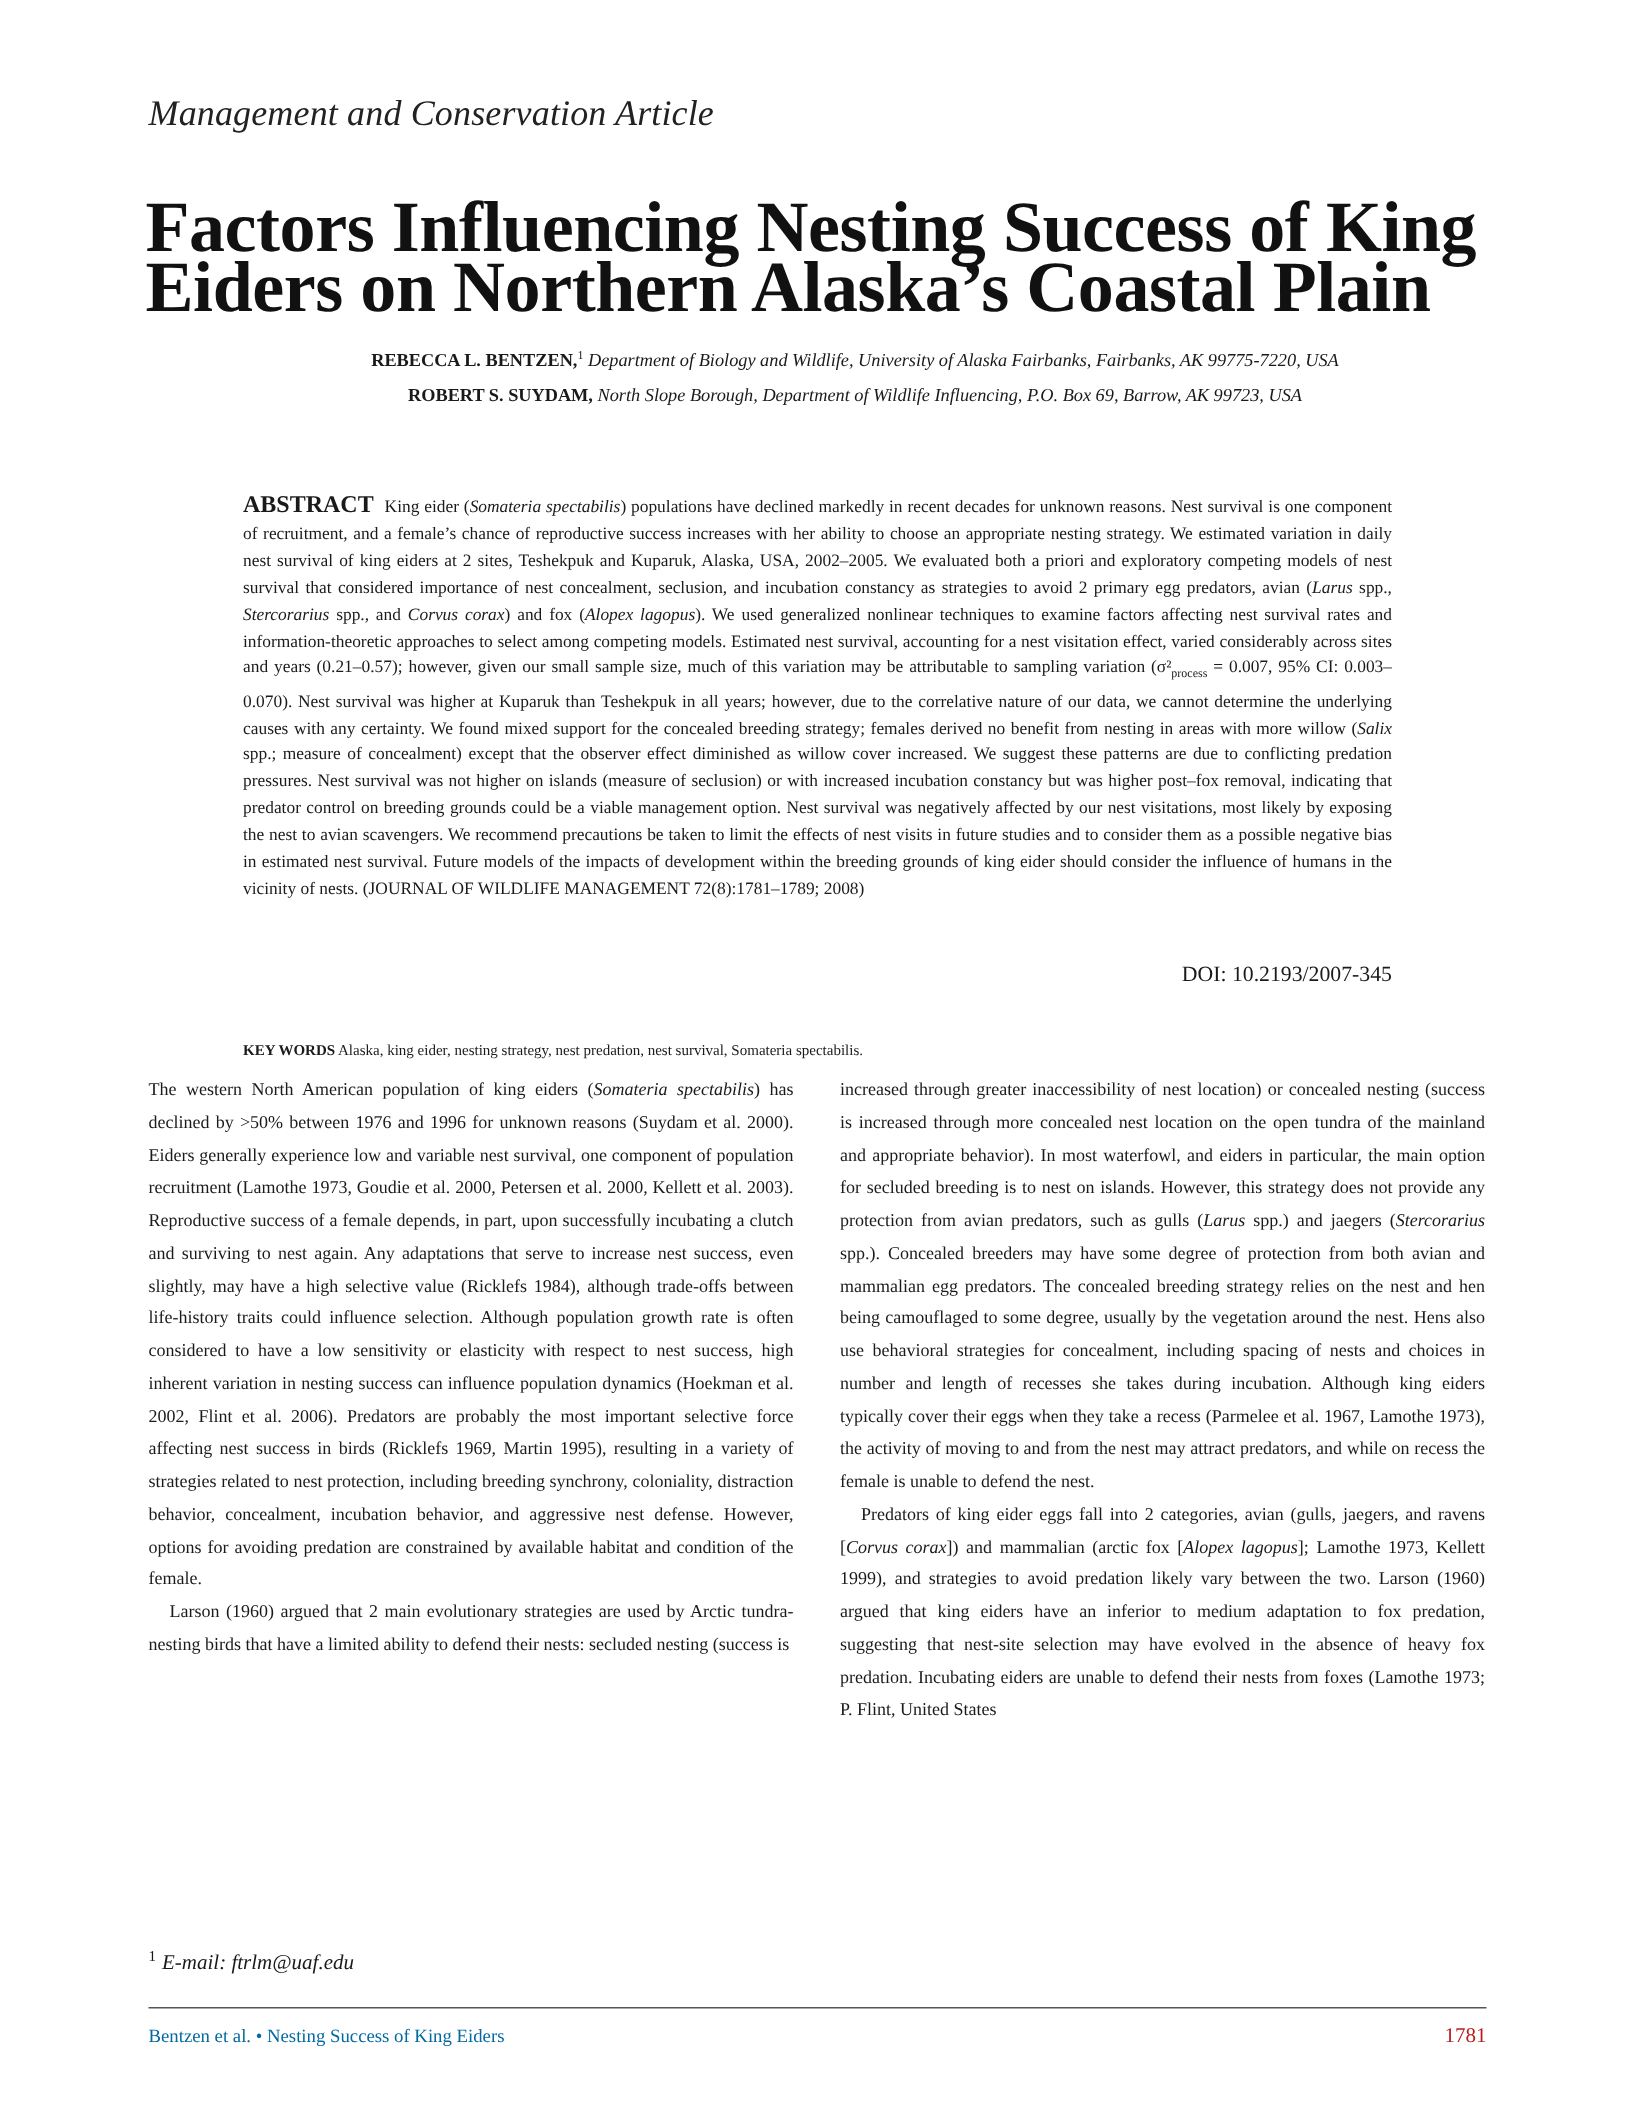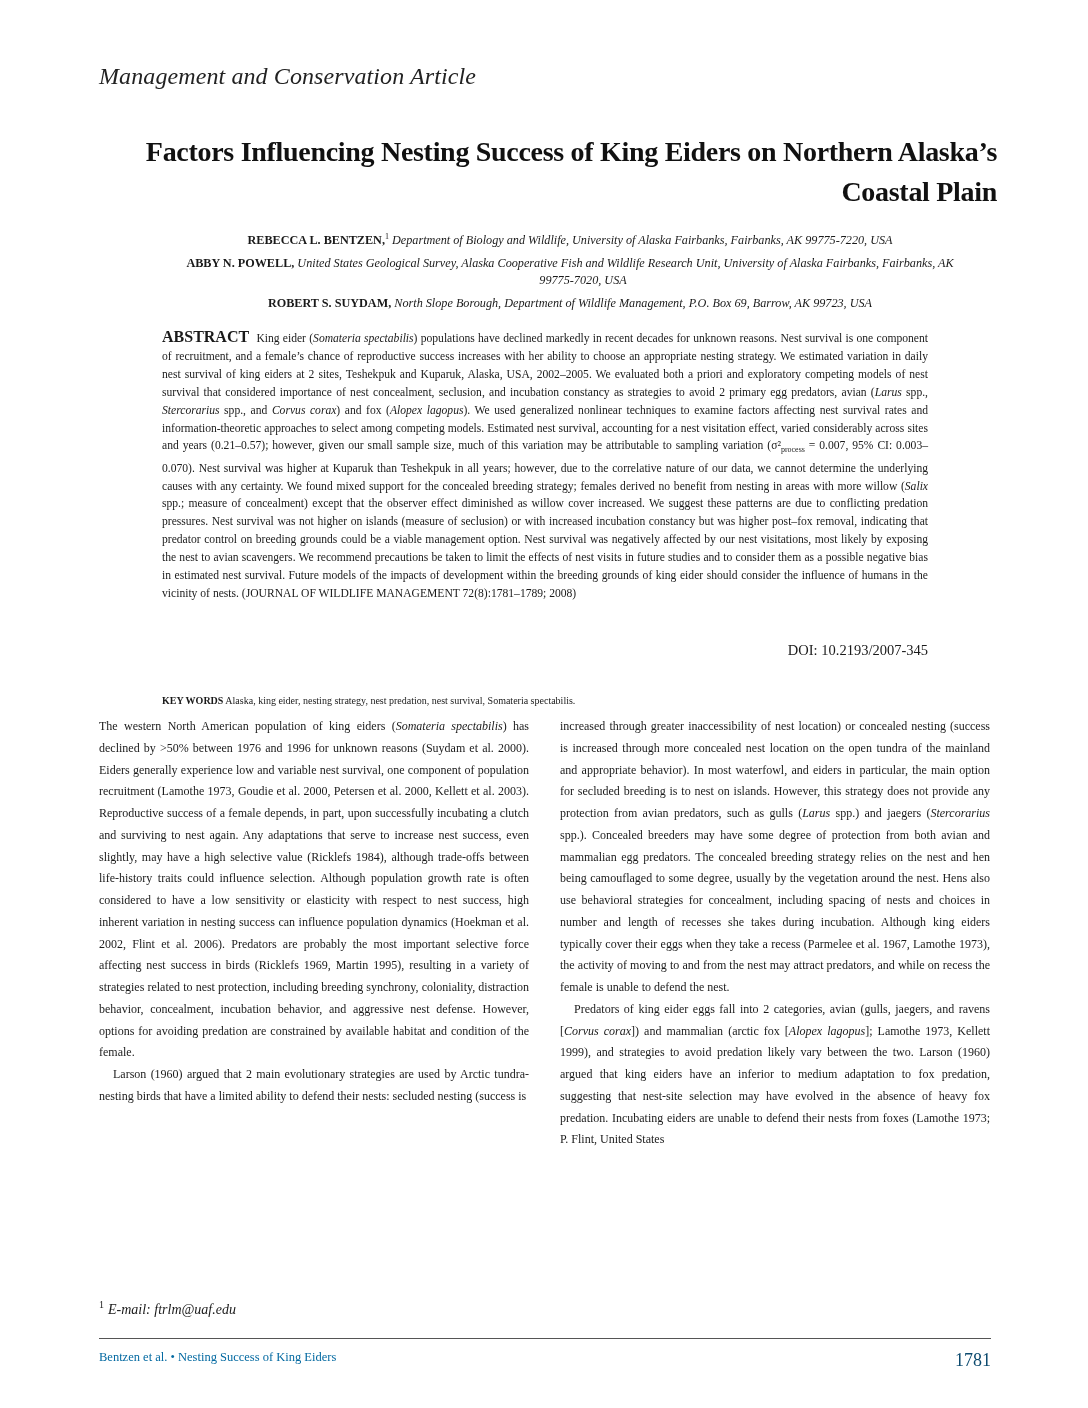--- a/index.html
+++ b/index.html
@@ -1,60 +1,55 @@
 <!DOCTYPE html>
 <html><head>
 <meta charset="utf-8">
 <style>
   html, body { margin: 0; padding: 0; background: #ffffff; }
   body { width: 1088px; height: 1408px; position: relative; overflow: hidden;
          font-family: "Liberation Serif", "DejaVu Serif", serif; color: #1a1a1a; }
   .abs { position: absolute; }
   .section-label { left: 99px; top: 63px; font-size: 24px; font-style: italic; letter-spacing: 0.1px; color: #222; }
-  .title { left: 97px; top: 132px; width: 900px; font-size: 28px; font-weight: bold; line-height: 40px; color: #111; letter-spacing: -0.3px; text-align: right; }
+  .title { left: 97px; top: 132px; width: 900px; font-size: 48px; font-weight: bold; line-height: 40px; color: #111; letter-spacing: -0.3px; }
   .authors { left: 140px; top: 228px; width: 860px; font-size: 12.2px; line-height: 17px; }
   .author { margin-bottom: 6px; padding-left: 0; text-indent: 0; text-align: center; }
   .author .aff { font-style: italic; }
   .author .name { font-weight: bold; }
   .author .cont { display:block; padding-left: 26px; font-style: italic; }
   .abstract { left: 162px; top: 328px; width: 766px; font-size: 11.6px; line-height: 17.9px; text-align: justify; }
   .abstract .head { font-weight: bold; font-size: 16px; margin-right: 4px; }
   .doi { right: 160px; top: 642px; font-size: 14.5px; }
   .keywords { left: 162px; top: 695px; font-size: 10px; }
   .keywords .head { font-weight: bold; }
   .col { top: 716px; width: 430px; font-size: 12px; line-height: 21.75px; text-align: justify; }
   .col-left { left: 99px; }
   .col-right { left: 560px; }
   .col p { margin: 0; }
   .col p.indent { text-indent: 14px; }
   .footnote { left: 99px; top: 1299px; font-size: 14px; font-style: italic; text-align: right; }
   .footnote sup { font-style: normal; font-size: 10px; margin-right: 4px; }
   .rule { left: 99px; top: 1338px; width: 892px; height: 1px; background: #555; }
   .running-head { left: 99px; top: 1350px; font-size: 12.5px; color: #0369a1; }
-  .page-num { right: 97px; top: 1350px; font-size: 18px; color: #0c4a6e; }
+  .page-num { right: 97px; top: 1350px; font-size: 14px; color: #b91c1c; }
 </style>
 </head>
 <body>
 
 <div class="abs section-label">Management and Conservation Article</div>
 <h1 class="abs title" style="margin:0;">Factors Influencing Nesting Success of King Eiders on Northern Alaska’s Coastal Plain</h1>
 
 <div class="abs authors">
   <div class="author">
     <span class="name">REBECCA L. BENTZEN,</span><sup style="font-size:8px;">1</sup>
     <span class="aff">Department of Biology and Wildlife, University of Alaska Fairbanks, Fairbanks, AK 99775-7220, USA</span>
   </div>
   <div class="author">
-    <span class="name">ABBY N. POWELL,</span>
-    <span class="aff">United States Geological Survey, Alaska Cooperative Fish and Wildlife Research Unit, University of Alaska Fairbanks, Fairbanks, AK</span>
-    <span class="cont">99775-7020, USA</span>
-  </div>
-  <div class="author">
     <span class="name">ROBERT S. SUYDAM,</span>
-    <span class="aff">North Slope Borough, Department of Wildlife Management, P.O. Box 69, Barrow, AK 99723, USA</span>
+    <span class="aff">North Slope Borough, Department of Wildlife Influencing, P.O. Box 69, Barrow, AK 99723, USA</span>
   </div>
 </div>
 
 <div class="abs abstract">
   <span class="head">ABSTRACT</span>
   <span><span>King eider (</span><i>Somateria spectabilis</i><span>) populations have declined markedly in recent decades for unknown reasons. Nest survival is one component of recruitment, and a female’s chance of reproductive success increases with her ability to choose an appropriate nesting strategy. We estimated variation in daily nest survival of king eiders at 2 sites, Teshekpuk and Kuparuk, Alaska, USA, 2002–2005. We evaluated both a priori and exploratory competing models of nest survival that considered importance of nest concealment, seclusion, and incubation constancy as strategies to avoid 2 primary egg predators, avian (</span><i>Larus</i><span> spp., </span><i>Stercorarius</i><span> spp., and </span><i>Corvus corax</i><span>) and fox (</span><i>Alopex lagopus</i><span>). We used generalized nonlinear techniques to examine factors affecting nest survival rates and information-theoretic approaches to select among competing models. Estimated nest survival, accounting for a nest visitation effect, varied considerably across sites and years (0.21–0.57); however, given our small sample size, much of this variation may be attributable to sampling variation (σ²</span><sub style="font-size: 8px;">process</sub><span> = 0.007, 95% CI: 0.003–0.070). Nest survival was higher at Kuparuk than Teshekpuk in all years; however, due to the correlative nature of our data, we cannot determine the underlying causes with any certainty. We found mixed support for the concealed breeding strategy; females derived no benefit from nesting in areas with more willow (</span><i>Salix</i><span> spp.; measure of concealment) except that the observer effect diminished as willow cover increased. We suggest these patterns are due to conflicting predation pressures. Nest survival was not higher on islands (measure of seclusion) or with increased incubation constancy but was higher post–fox removal, indicating that predator control on breeding grounds could be a viable management option. Nest survival was negatively affected by our nest visitations, most likely by exposing the nest to avian scavengers. We recommend precautions be taken to limit the effects of nest visits in future studies and to consider them as a possible negative bias in estimated nest survival. Future models of the impacts of development within the breeding grounds of king eider should consider the influence of humans in the vicinity of nests. (JOURNAL OF WILDLIFE MANAGEMENT 72(8):1781–1789; 2008)</span></span>
 </div>
 
 <div class="abs doi">DOI: 10.2193/2007-345</div>
 

